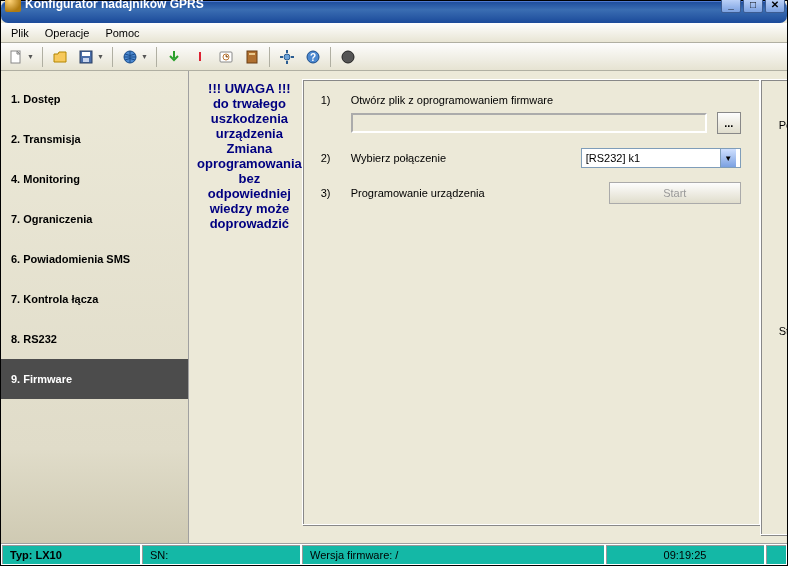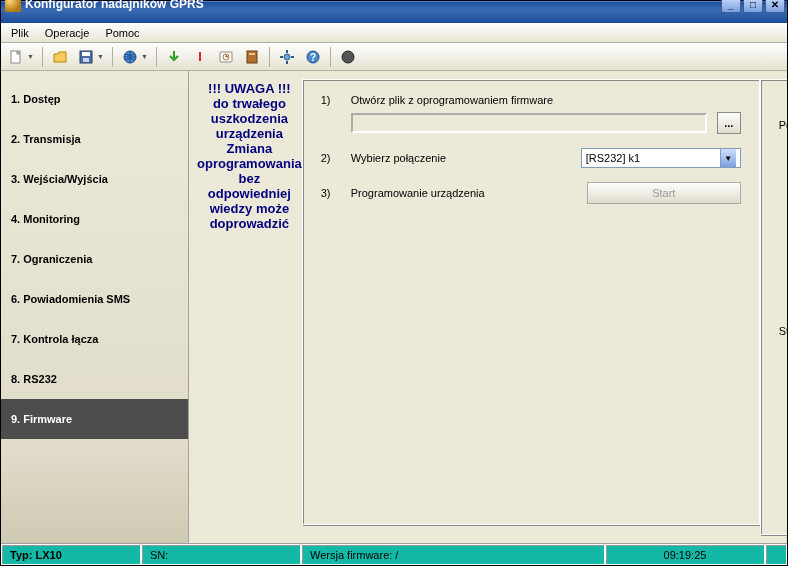--- a/index.html
+++ b/index.html
@@ -21,20 +21,21 @@
     background: #ece9d8;
   }
   .titlebar {
     height: 22px;
     background: linear-gradient(to bottom, #1b4a9a, #3a6db2 40%, #1b4a9a);
     color: #fff;
     display: flex;
     align-items: center;
     padding: 0 2px 16px 4px;
     box-shadow: inset 0 1px 0 #4f7acf;
+    border-radius: 7px;
   }
   .title-icon {
     width: 16px; height:16px;
     background: radial-gradient(circle at 30% 30%, #ffd47a, #b07b10 70%);
     border-radius: 2px;
     margin-right: 4px;
   }
   .titlebar .title { flex: 1; font-weight: bold; font-size: 12px; }
   .titlebar .ctrl {
     width: 20px; height: 18px;
@@ -142,21 +143,21 @@
     height:20px;
     border:1px solid #7f9db9;
     background:#fff;
     display:flex;align-items:center;
     padding:0 4px;
     width:160px;
     justify-content:space-between;
   }
   .select .chev { background:linear-gradient(#cfe0ff,#7ba1e1); border-left:1px solid #7f9db9; width:16px;height:18px;display:flex;align-items:center;justify-content:center;font-size:8px;}
   .startbtn {
-    width:154px;height:22px;
+    width:132px;height:22px;
     border:1px solid #aaa;
     background:linear-gradient(#fdfdfd,#e0ddcc);
     color:#999;
     display:flex;align-items:center;justify-content:center;
     cursor:default;
   }
   .progress-area {
     border: 1px solid #fff;
     box-shadow: inset 1px 1px 0 #888, 1px 1px 0 #888;
     background:#ece9d8;
@@ -302,21 +303,20 @@
       <svg class="icon" viewBox="0 0 16 16">
           <circle cx="8" cy="8" r="6" fill="#555" stroke="#222"></circle>
         </svg>
     </div>
   </div>
 
   <div class="content">
     <div class="sidebar">
       <div class="sitem">1. Dostęp</div>
       <div class="sitem">2. Transmisja</div>
-      <div class="sitem">3. Wejścia/Wyjścia</div>
       <div class="sitem">4. Monitoring</div>
       <div class="sitem">7. Ograniczenia</div>
       <div class="sitem">6. Powiadomienia SMS</div>
       <div class="sitem">7. Kontrola łącza</div>
       <div class="sitem">8. RS232</div>
       <div class="sitem active">9. Firmware</div>
     </div>
 
     <div class="pane">
       <div class="warning">

